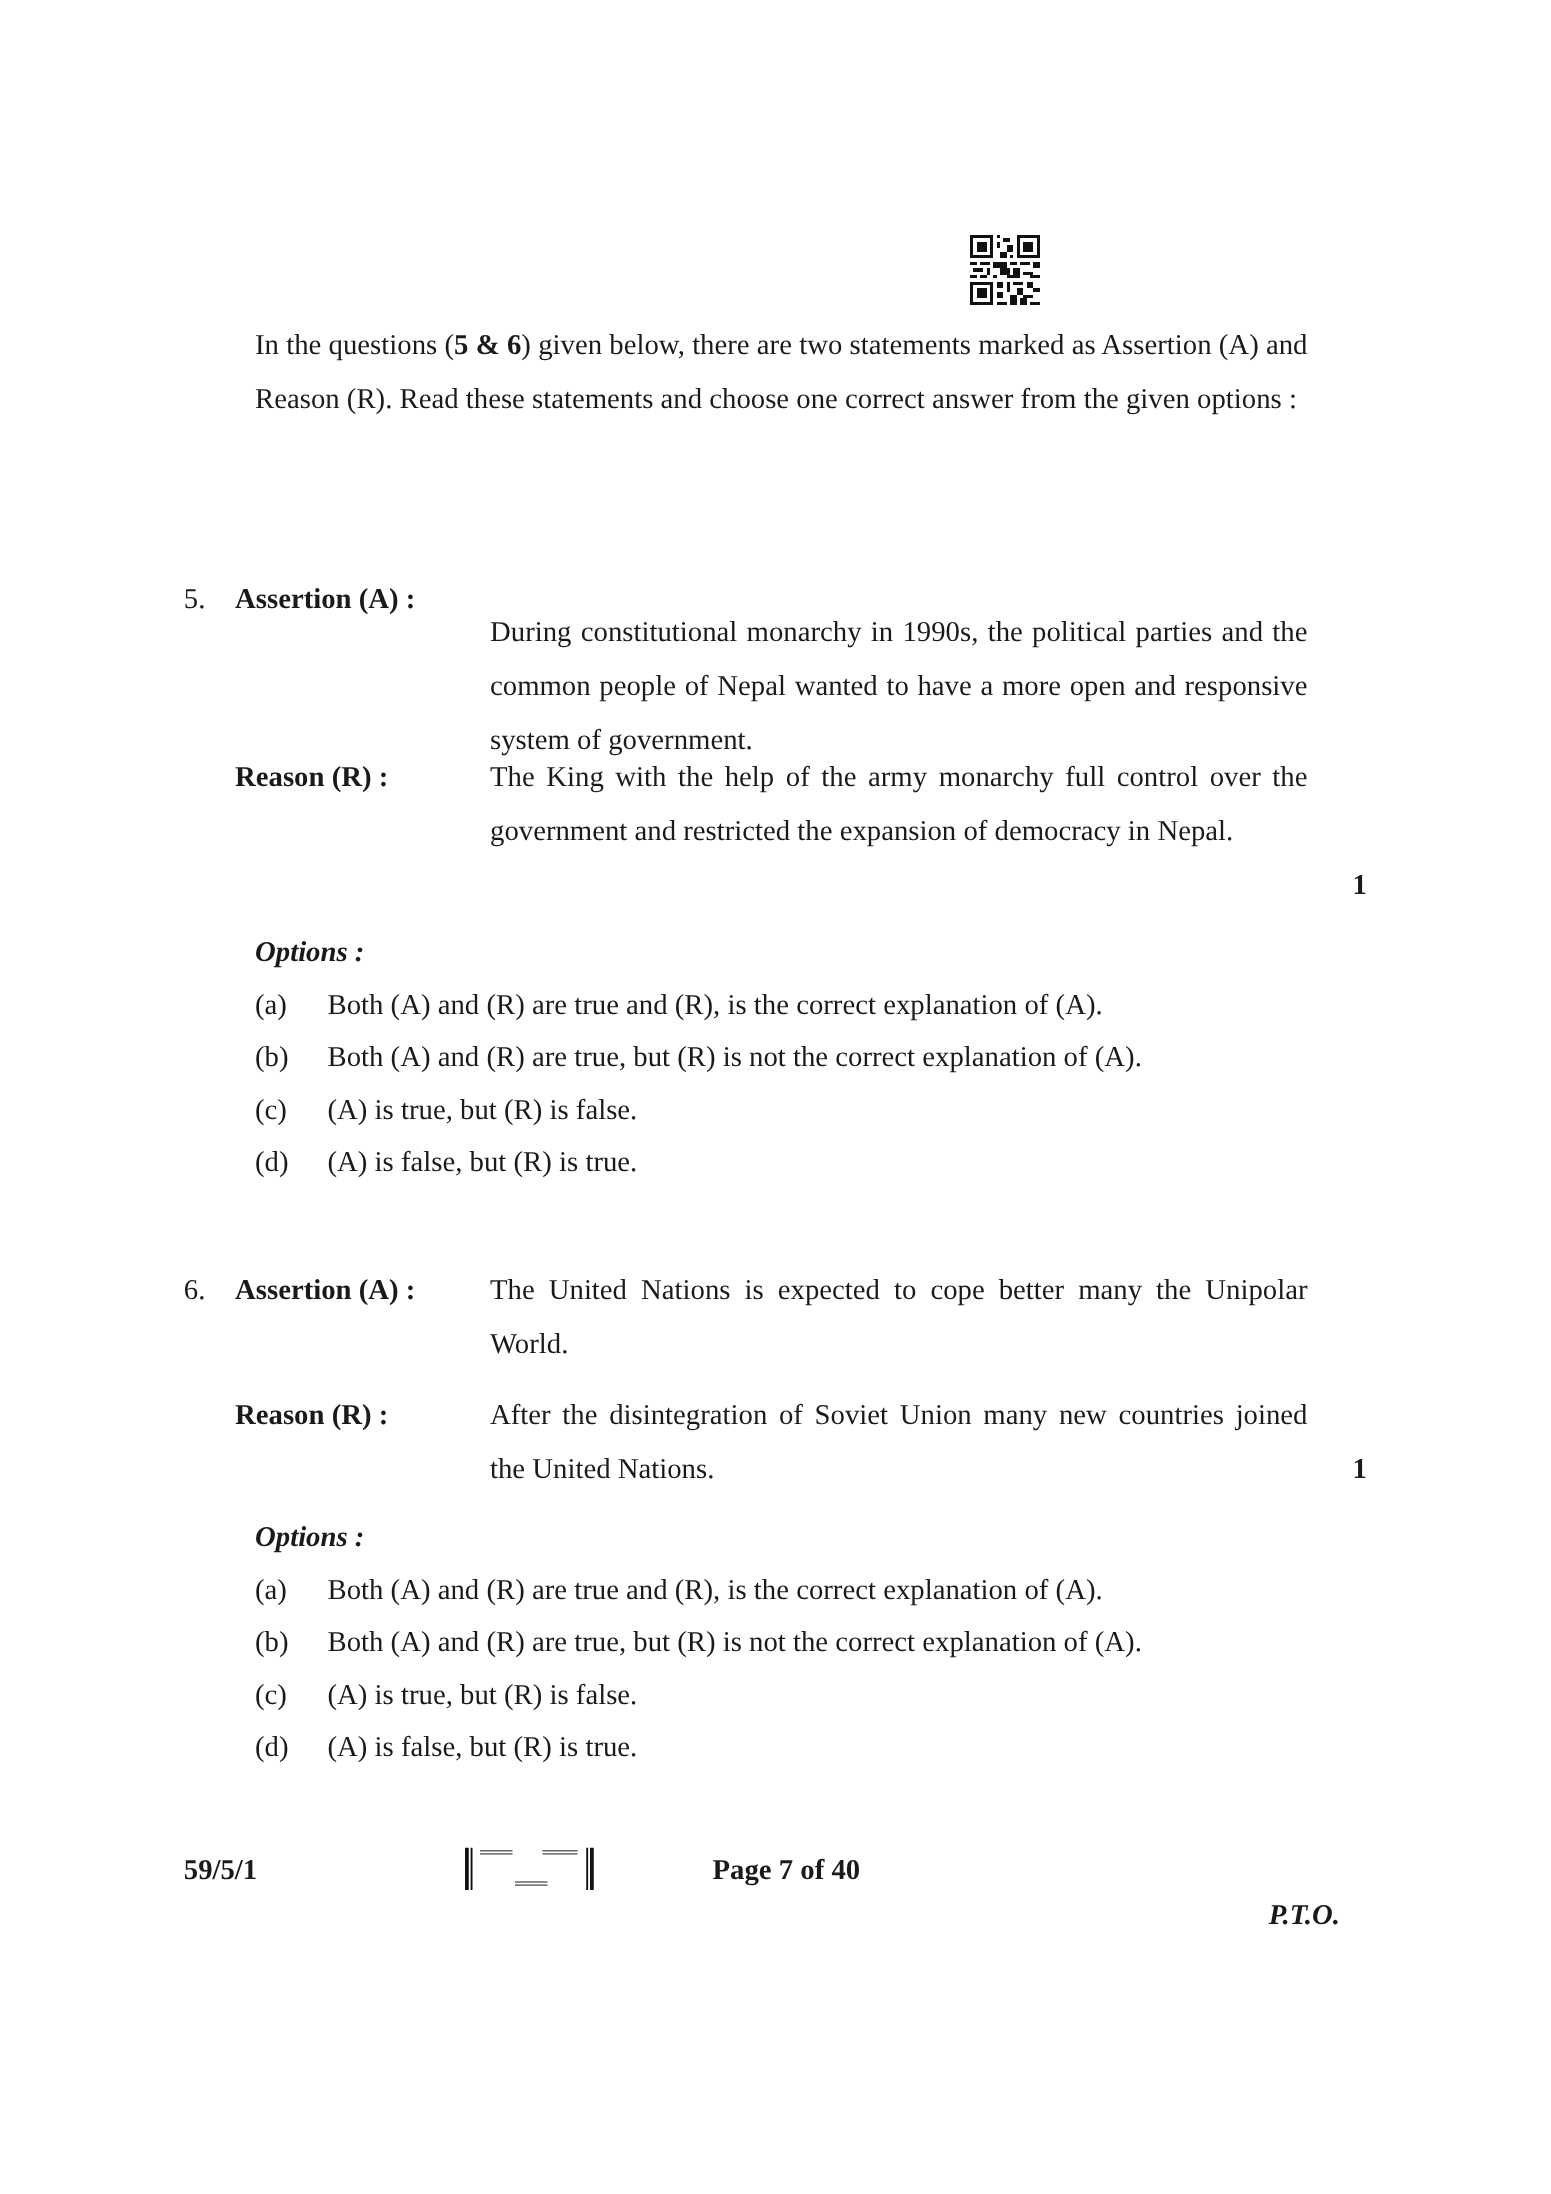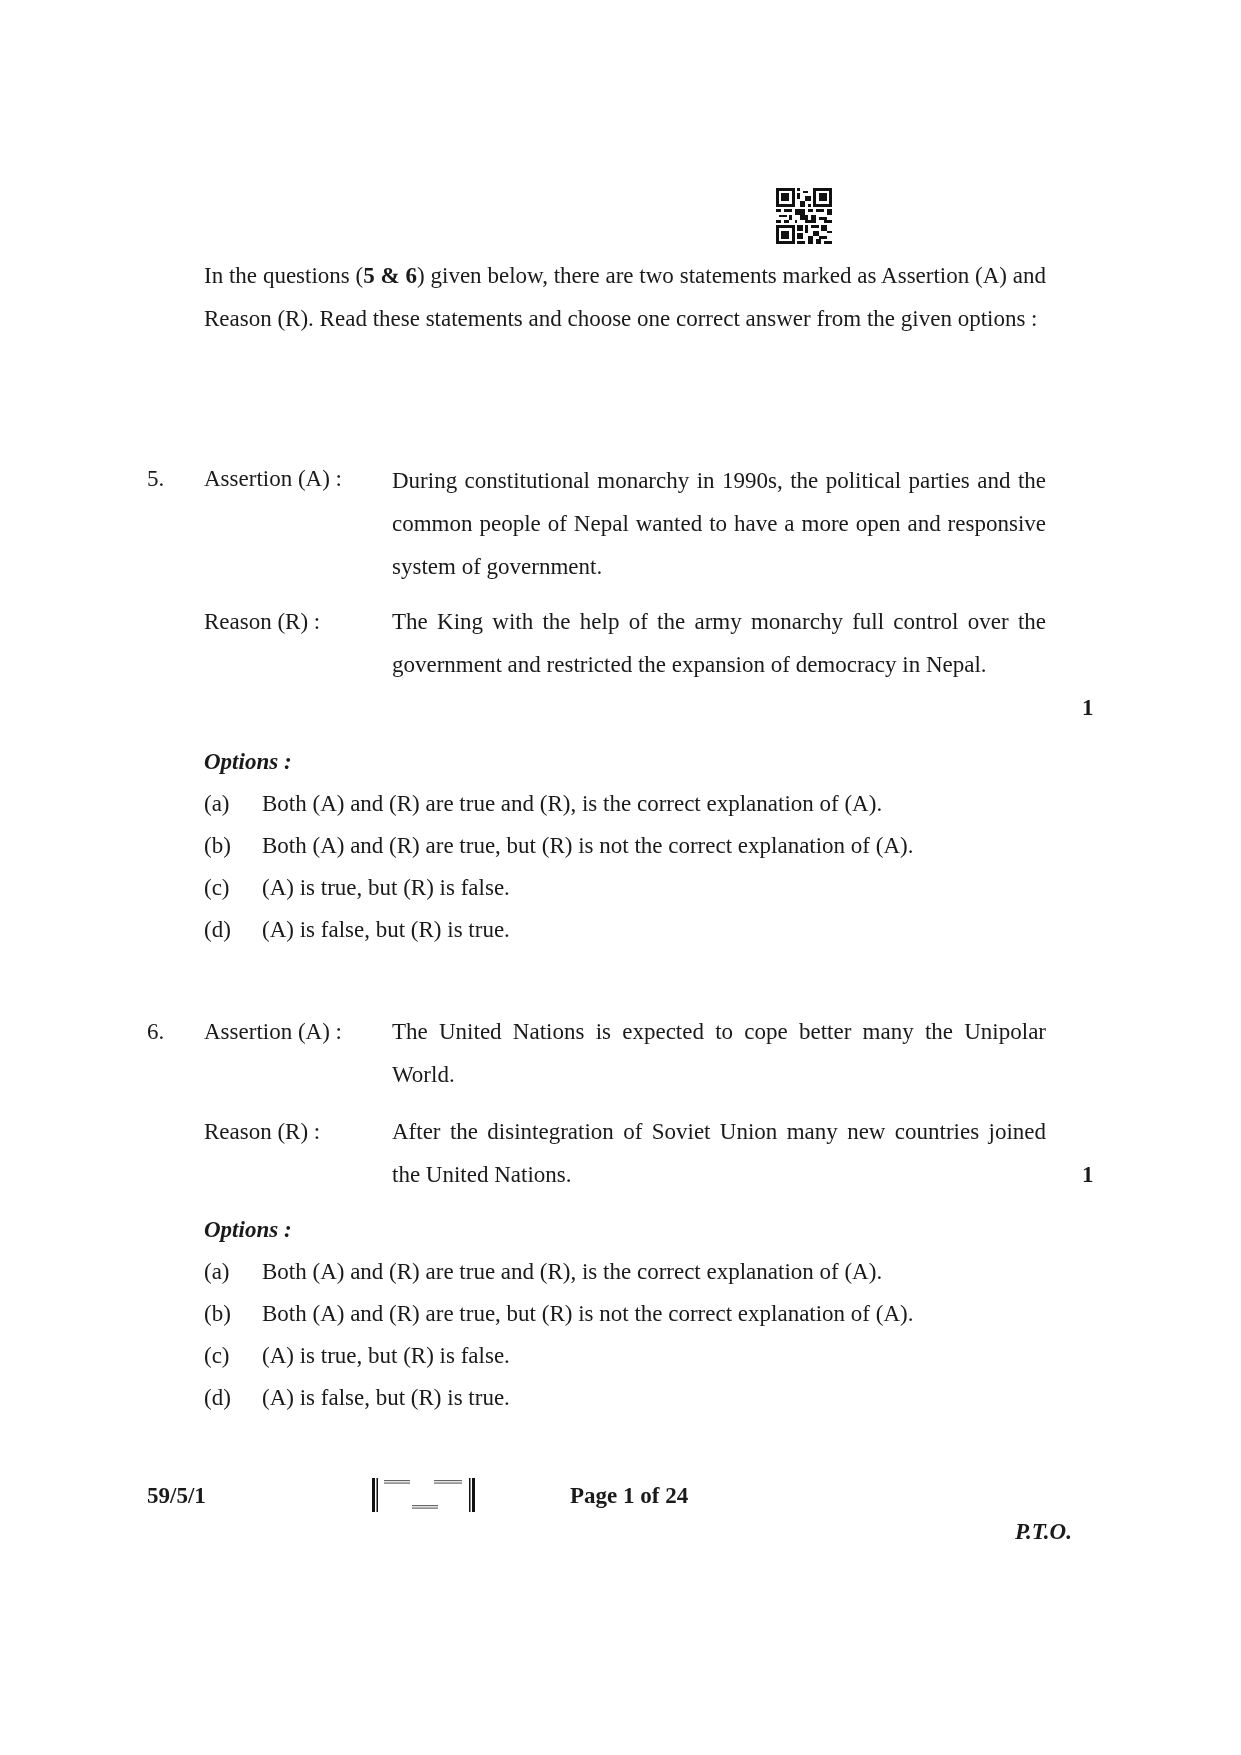--- a/index.html
+++ b/index.html
@@ -7,21 +7,21 @@
       width: 1241px; height: 1755px; position: relative; overflow: hidden;
       font-family: "DejaVu Serif", "Liberation Serif", serif;
       color: #1a1a1a;
     }
     .page { position: absolute; left: 0; top: 0; width: 1241px; height: 1755px; }
     .qr { position: absolute; left: 776px; top: 188px; width: 56px; height: 56px; }
     .txt { font-family: "Liberation Serif", "DejaVu Serif", serif; font-size: 23px; line-height: 43px; }
     .intro { position: absolute; left: 204px; top: 254px; width: 842px; text-align: justify; text-align-last: left; }
     .intro b { font-weight: bold; }
     .qnum { position: absolute; left: 147px; }
-    .label { position: absolute; left: 204px; font-weight: normal; }
+    .label { position: absolute; left: 188px; font-weight: bold; }
     .body { position: absolute; left: 392px; width: 654px; text-align: justify; text-align-last: left; }
     .marks { position: absolute; left: 1082px; font-weight: bold; }
     .opt-title { position: absolute; left: 204px; font-weight: bold; font-style: italic; }
     .opt { position: absolute; left: 204px; white-space: nowrap; }
     .opt .letter { display: inline-block; width: 58px; }
     .footer { position: absolute; top: 1480px; font-size: 23px; line-height: 32px; font-family: "Liberation Serif", serif; }
     .footer.code { left: 147px; font-weight: bold; text-align: right; }
     .footer.page-no { left: 570px; font-weight: bold; }
     .footer.pto { left: 1015px; font-weight: bold; font-style: italic; margin-top: 36px; }
     .barcode { position: absolute; left: 372px; top: 1478px; width: 104px; height: 36px; }
@@ -78,21 +78,21 @@
         <rect x="18" y="20" width="3" height="1"></rect>
       <rect x="8" y="20" width="3" height="1"></rect>
     </g>
   </svg>
 
   <div class="txt intro"><span>In the questions (</span><b>5 &amp; 6</b><span>) given below, there are two statements marked as Assertion (A) and Reason (R). Read these statements and choose one correct answer from the given options :</span></div>
 
   <div>
     <div class="txt qnum" style="top:457px;">5.</div>
     <div class="txt label" style="top:457px;">Assertion (A) :</div>
-    <div class="txt body" style="top:459px;">During constitutional monarchy in 1990s, the political parties and the common people of Nepal wanted to have a more open and responsive system of government.</div>
+    <div class="txt body" style="top:484px;">During constitutional monarchy in 1990s, the political parties and the common people of Nepal wanted to have a more open and responsive system of government.</div>
 
     <div class="txt label" style="top:600px;">Reason (R) :</div>
     <div class="txt body" style="top:600px;">The King with the help of the army monarchy full control over the government and restricted the expansion of democracy in Nepal.</div>
     <div class="txt marks" style="top:686px;">1</div>
 
     <div class="txt opt-title" style="top:740px;">Options :</div>
     <div class="txt opt" style="top:782px;"><span class="letter">(a)</span><span>Both (A) and (R) are true and (R), is the correct explanation of (A).</span></div>
     <div class="txt opt" style="top:824px;"><span class="letter">(b)</span><span>Both (A) and (R) are true, but (R) is not the correct explanation of (A).</span></div>
     <div class="txt opt" style="top:866px;"><span class="letter">(c)</span><span>(A) is true, but (R) is false.</span></div>
     <div class="txt opt" style="top:908px;"><span class="letter">(d)</span><span>(A) is false, but (R) is true.</span></div>
@@ -120,16 +120,16 @@
     <rect x="4.5" y="0" width="1.5" height="34" fill="#111"></rect>
     <rect x="12" y="2" width="26" height="1.2" fill="#666"></rect>
     <rect x="12" y="4.5" width="26" height="1.2" fill="#666"></rect>
     <rect x="62" y="2" width="28" height="1.2" fill="#666"></rect>
     <rect x="62" y="4.5" width="28" height="1.2" fill="#666"></rect>
     <rect x="40" y="27" width="26" height="1.2" fill="#666"></rect>
     <rect x="40" y="29.5" width="26" height="1.2" fill="#666"></rect>
     <rect x="97" y="0" width="1.5" height="34" fill="#111"></rect>
     <rect x="100" y="0" width="3" height="34" fill="#111"></rect>
   </svg>
-  <div class="footer page-no">Page 1 of 24</div>
+  <div class="footer page-no">Page 7 of 40</div>
   <div class="footer pto">P.T.O.</div>
 
 </div>
 
 </body></html>

